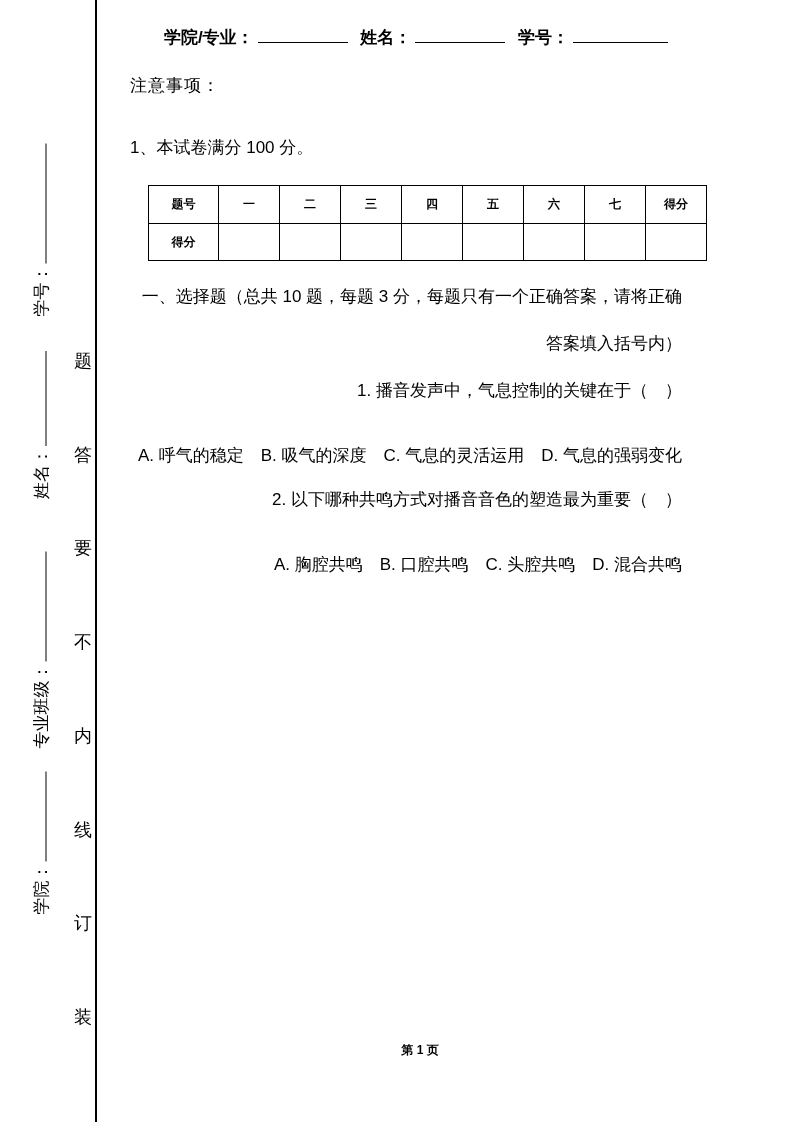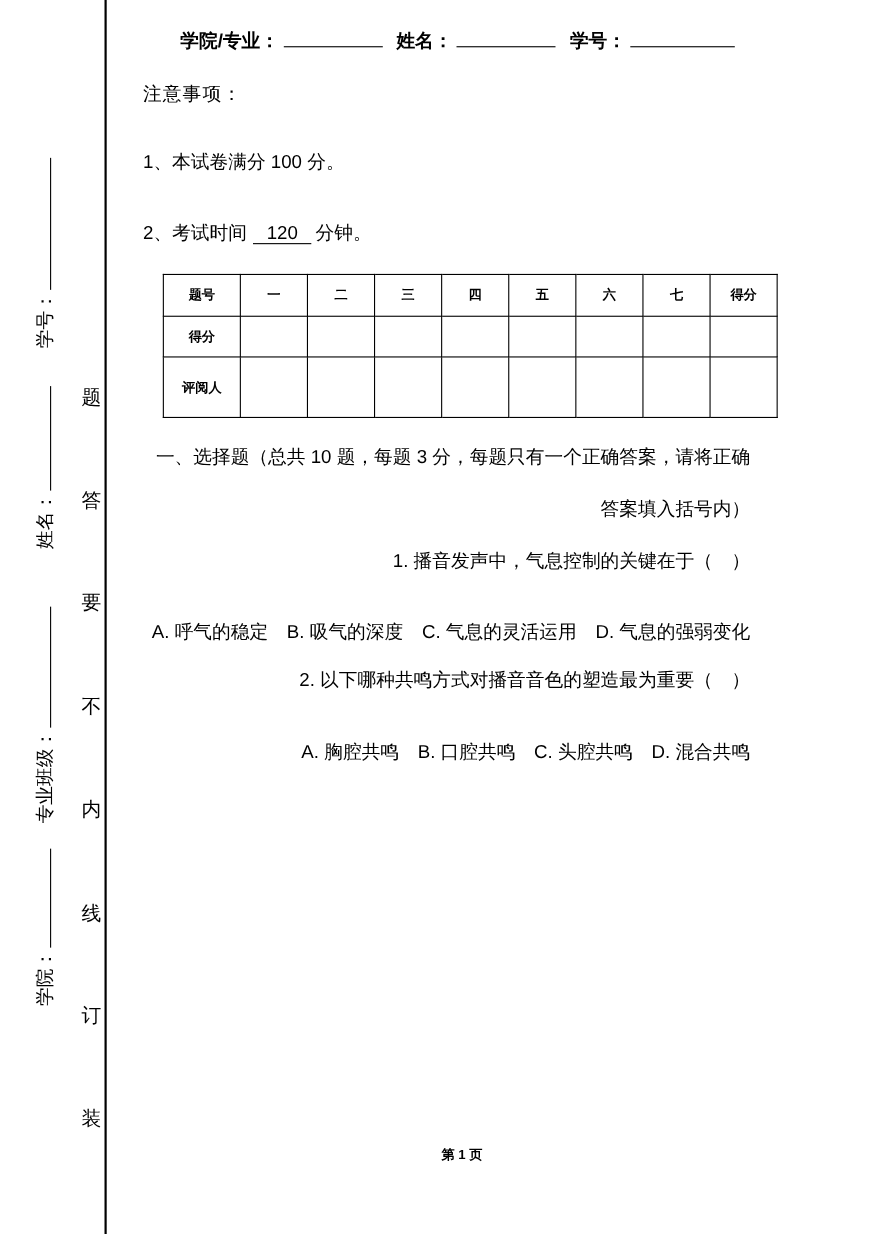--- a/index.html
+++ b/index.html
@@ -117,48 +117,36 @@
     <div class="info-line">
       <span>学院/专业：</span><span class="blank w90"></span>
       <span>姓名：</span><span class="blank w90"></span>
       <span>学号：</span><span class="blank w95"></span>
     </div>
 
     <p class="notice-head">注意事项：</p>
 
     <p class="n1">1、本试卷满分 100 分。</p>
 
-    <p class="n2"><span>2、考试时间</span><span class="uline">120</span><span>分钟。</span></p>
 
     <table class="score-table">
       <tbody>
           <tr class="row-head">
         <th class="col-label">题号</th>
         <th class="col-q">一</th>
         <th class="col-q">二</th>
         <th class="col-q">三</th>
         <th class="col-q">四</th>
         <th class="col-q">五</th>
         <th class="col-q">六</th>
         <th class="col-q">七</th>
         <th class="col-q">得分</th>
       </tr>
       <tr class="row-score">
         <th>得分</th>
-        <td></td>
-        <td></td>
-        <td></td>
-        <td></td>
-        <td></td>
-        <td></td>
-        <td></td>
-        <td></td>
-      </tr>
-      <tr class="row-reviewer">
-        <th>评阅人</th>
         <td></td>
         <td></td>
         <td></td>
         <td></td>
         <td></td>
         <td></td>
         <td></td>
         <td></td>
       </tr>
     </tbody>

